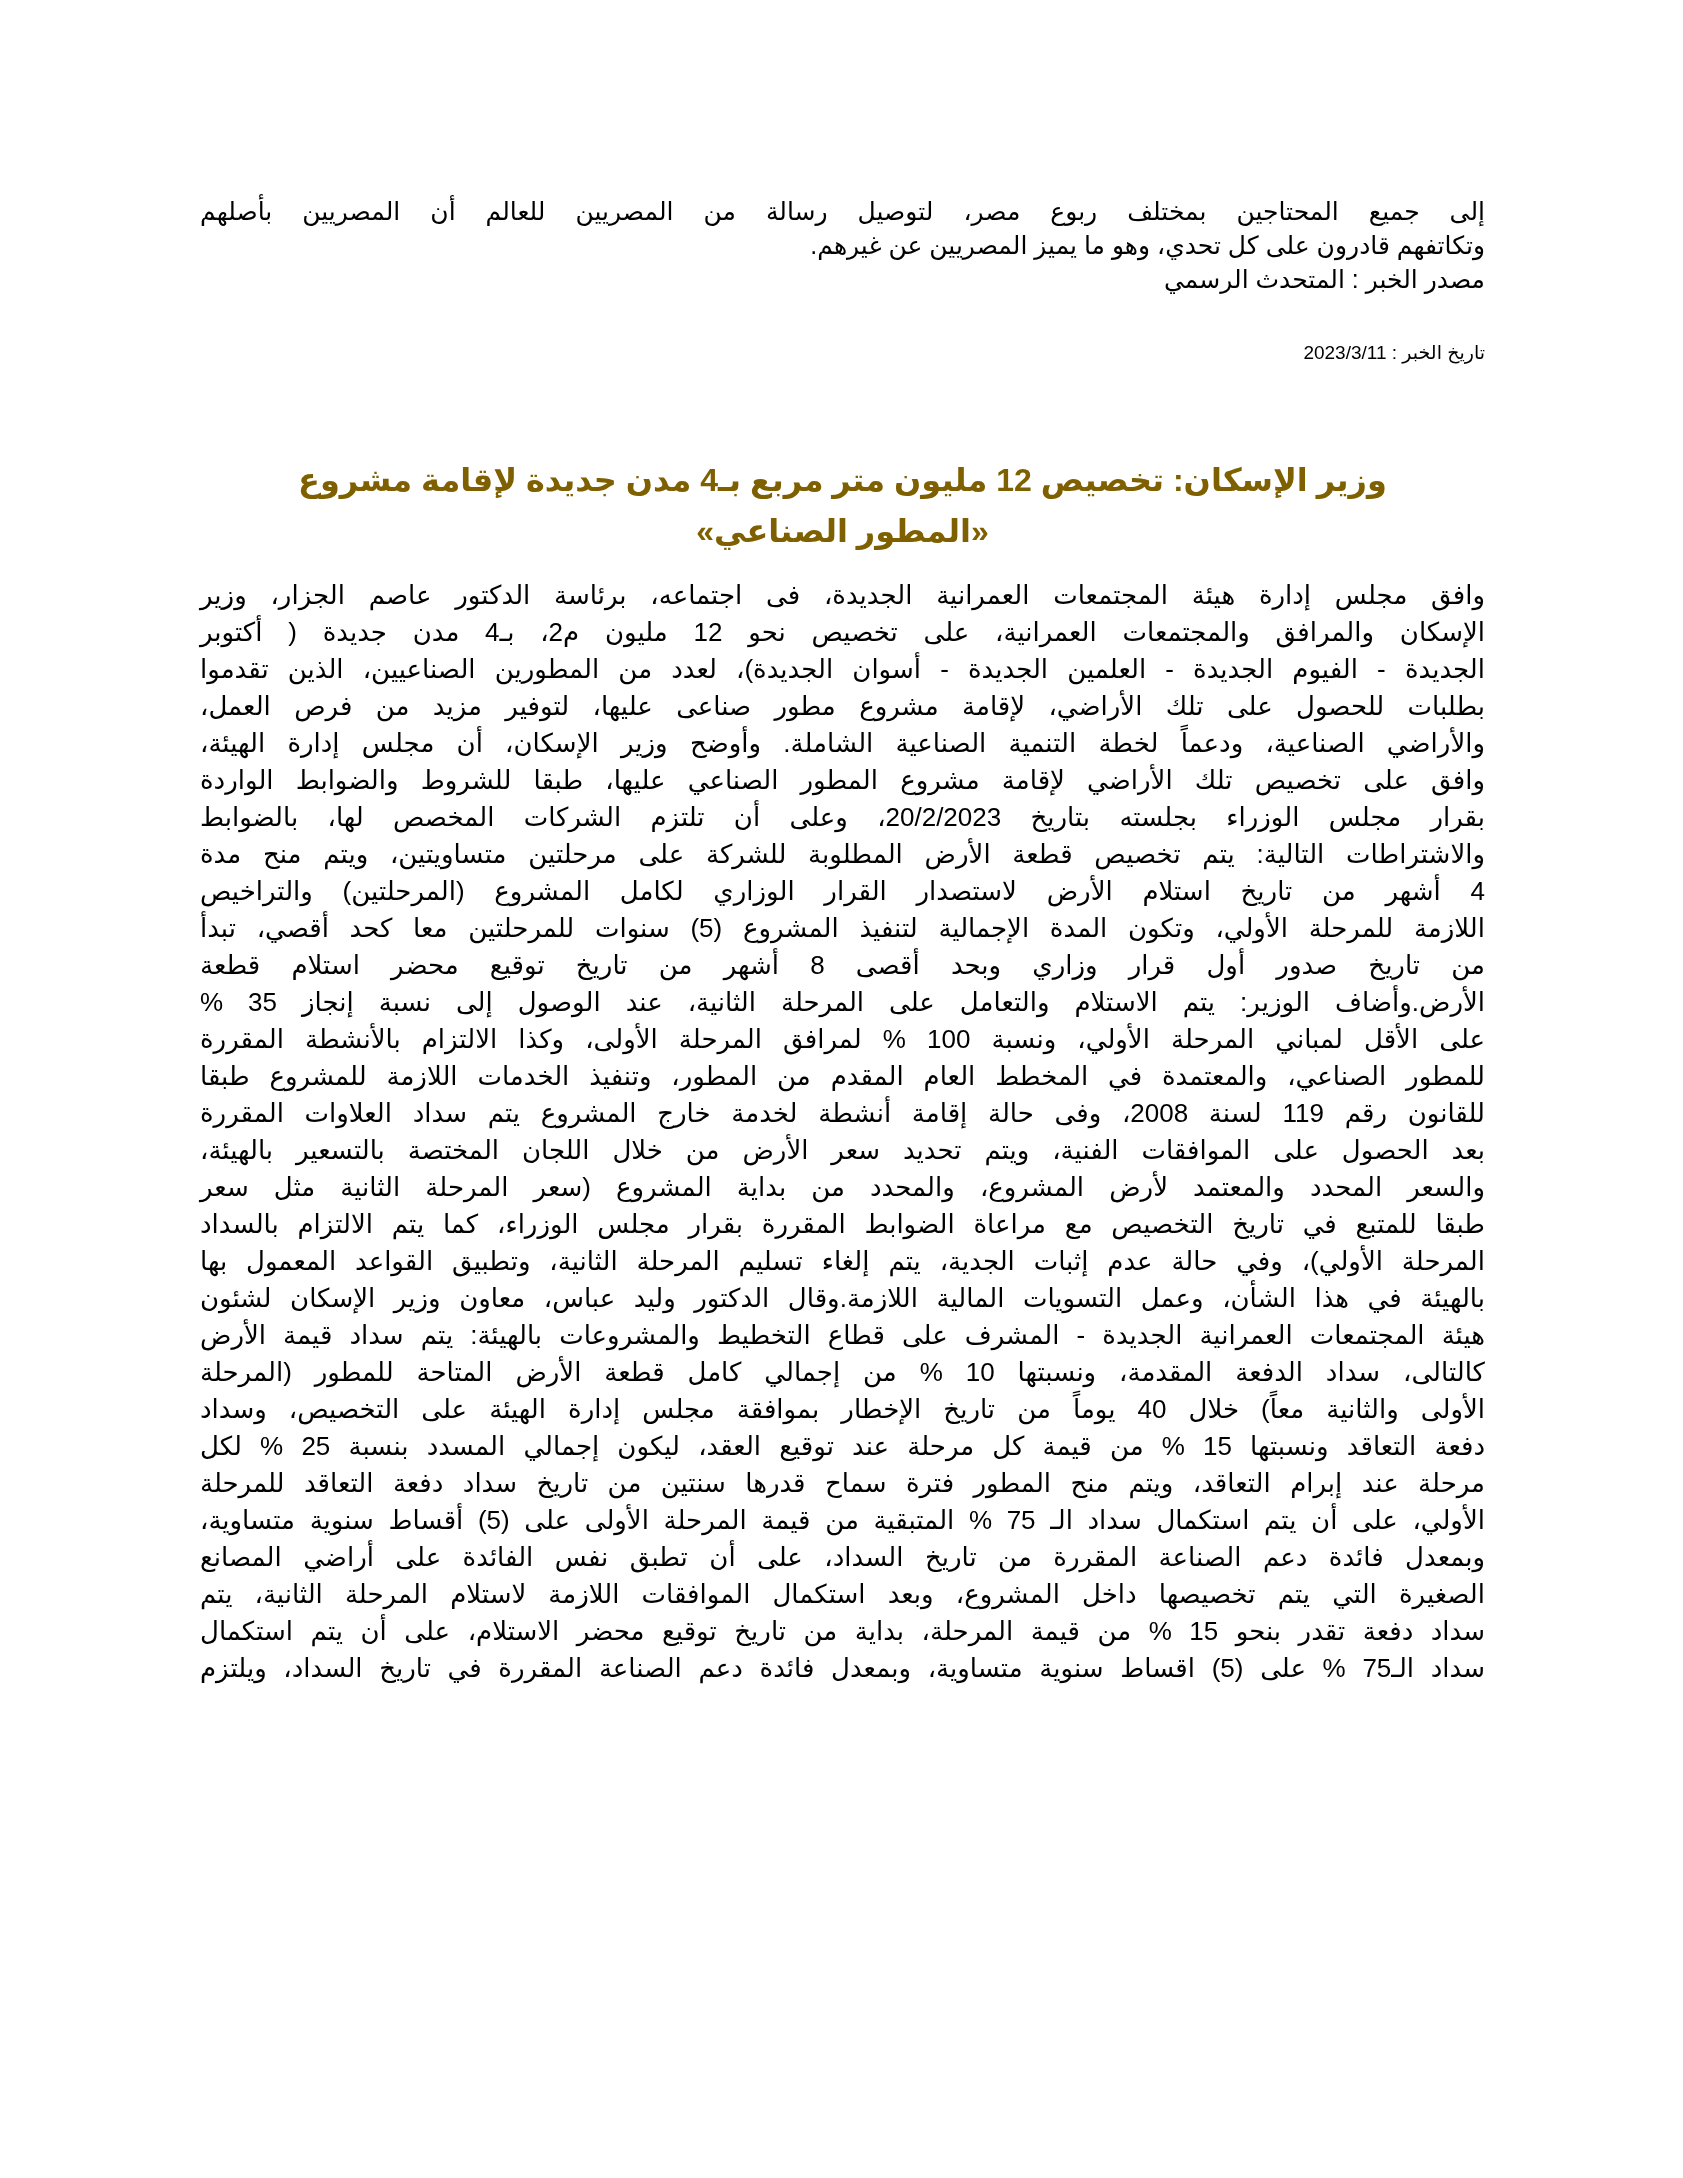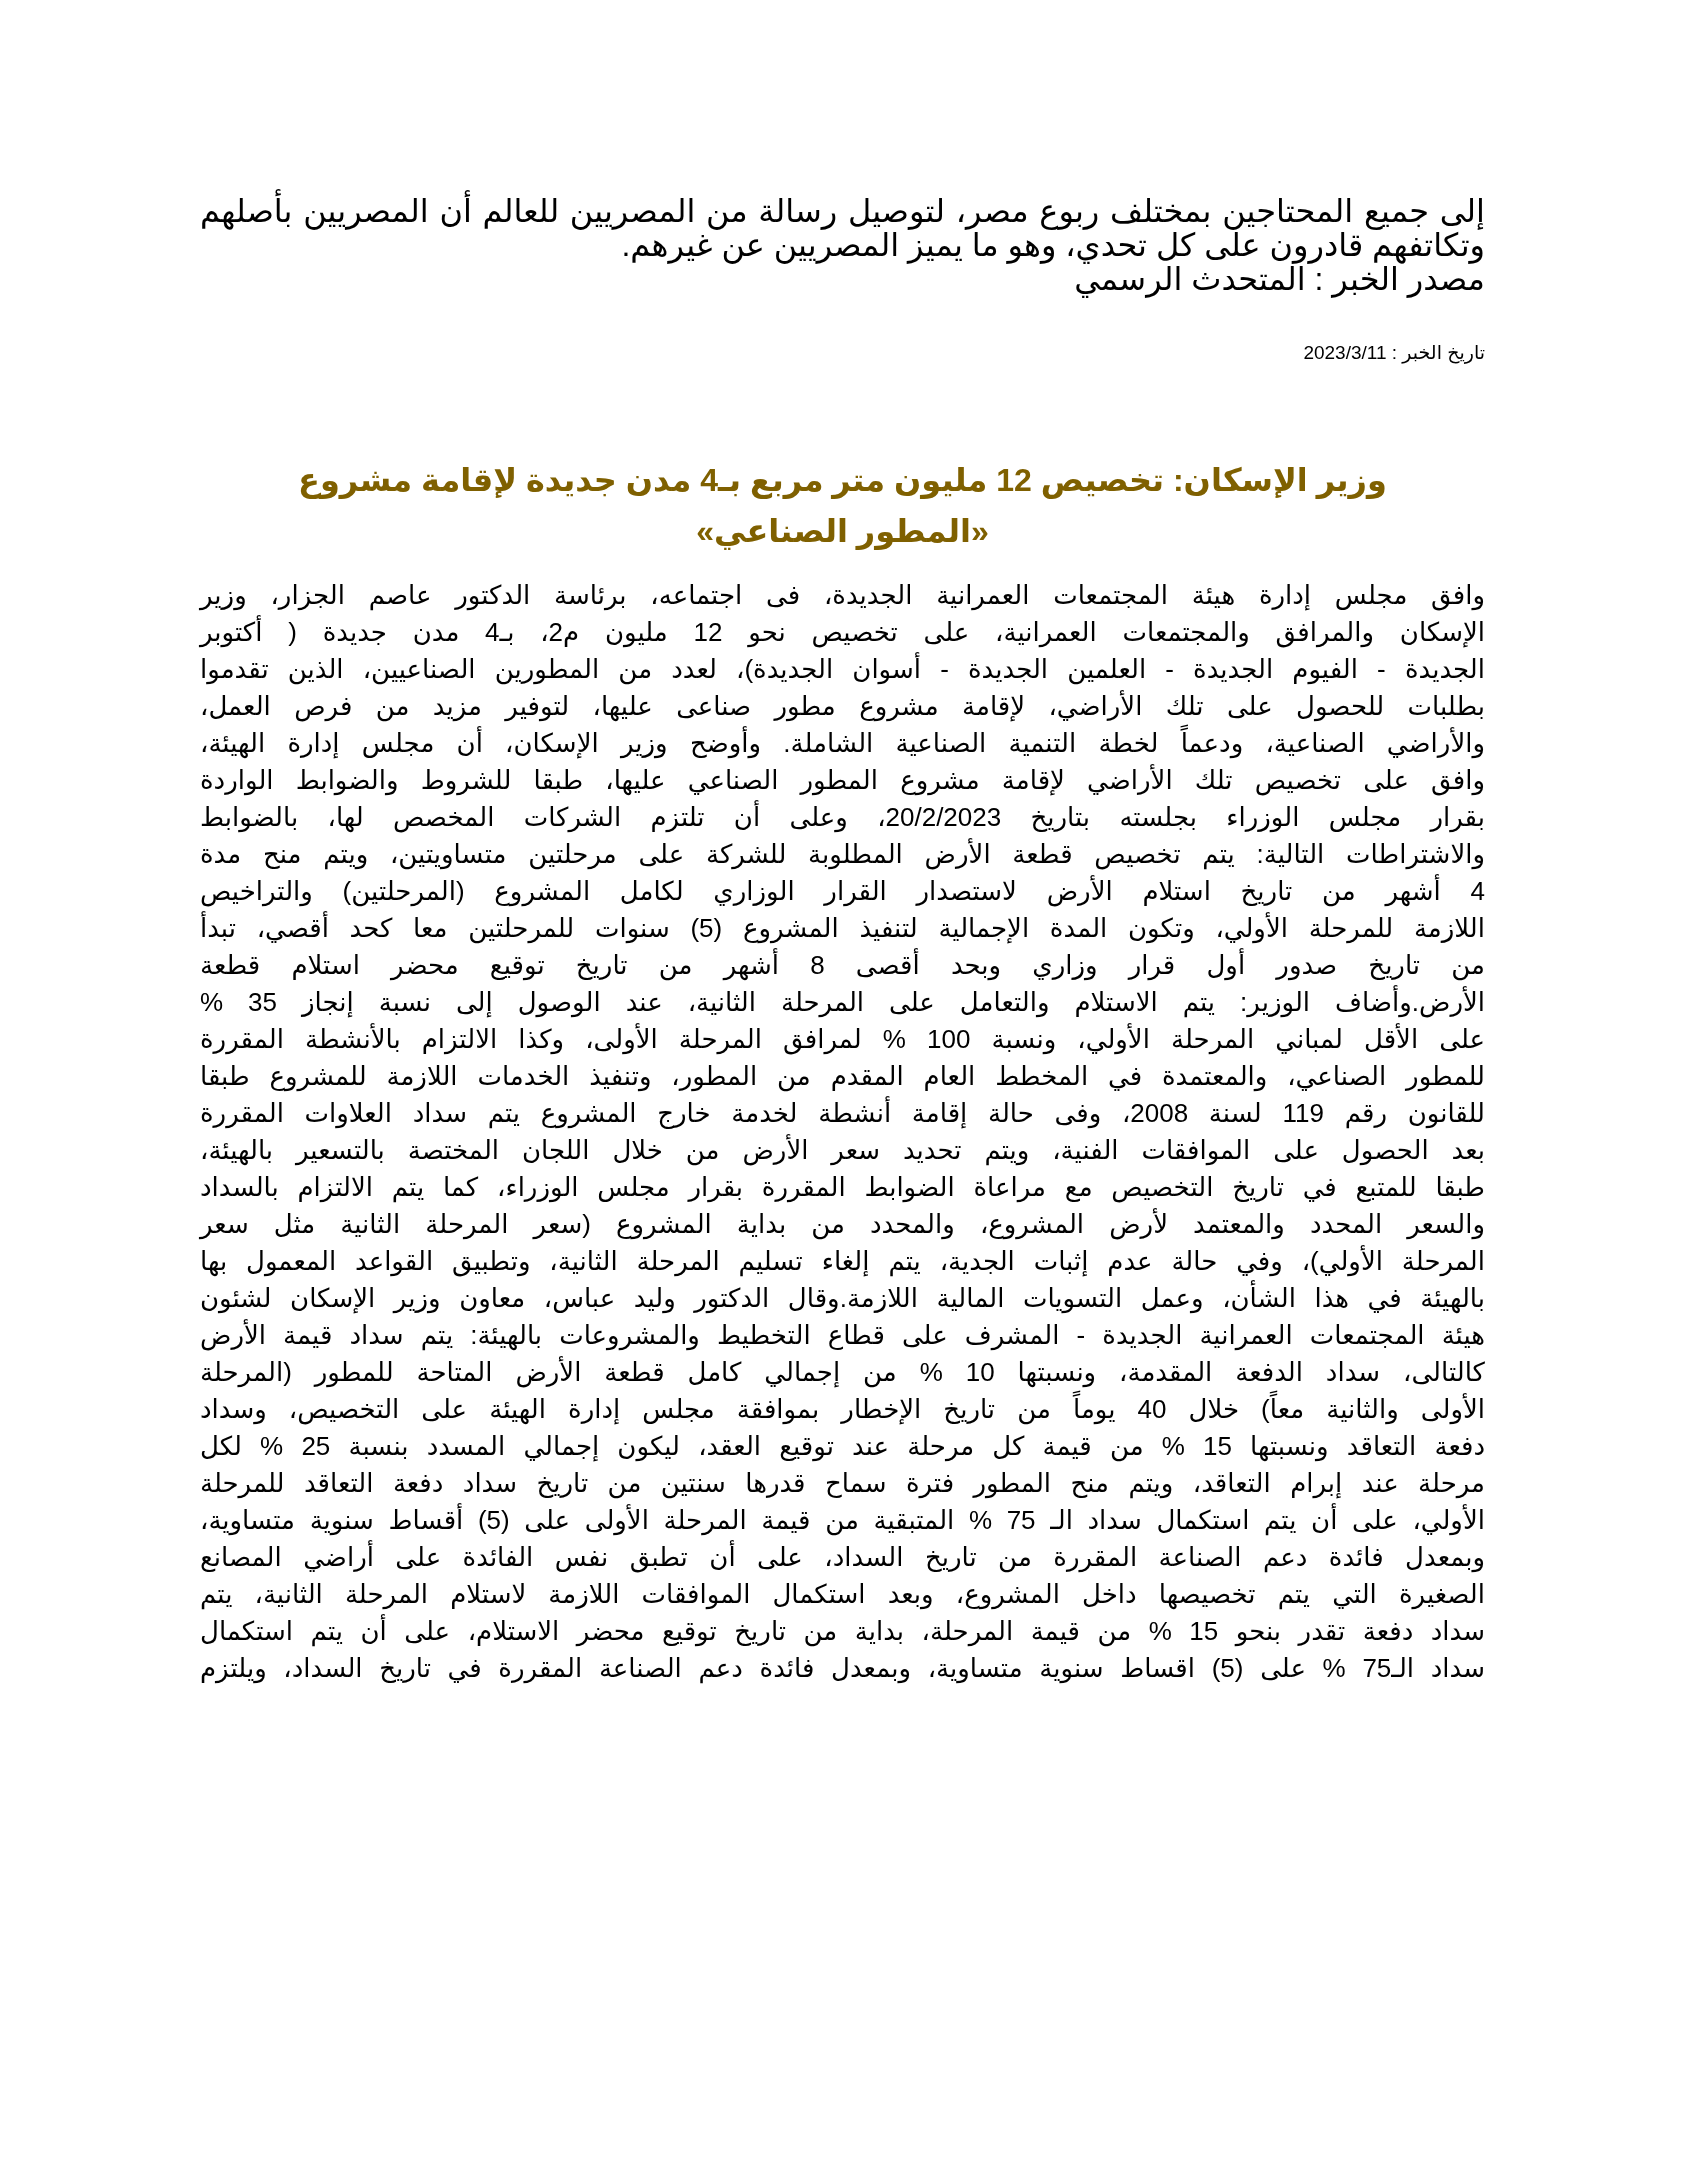--- a/index.html
+++ b/index.html
@@ -16,21 +16,21 @@
       color: #000000;
     }
     .page {
       position: absolute;
       left: 200px;
       top: 194px;
       width: 1285px;
       direction: rtl;
     }
     .intro-line {
-      font-size: 32px;
+      font-size: 25px;
       line-height: 34px;
       height: 34px;
       white-space: nowrap;
       text-align: right;
     }
     .intro-line.justified {
       text-align: justify;
       text-align-last: justify;
     }
     .date-line {
@@ -92,22 +92,22 @@
     <div class="body-line">بقرار مجلس الوزراء بجلسته بتاريخ 20/2/2023، وعلى أن تلتزم الشركات المخصص لها، بالضوابط</div>
     <div class="body-line">والاشتراطات التالية: يتم تخصيص قطعة الأرض المطلوبة للشركة على مرحلتين متساويتين، ويتم منح مدة</div>
     <div class="body-line">4 أشهر من تاريخ استلام الأرض لاستصدار القرار الوزاري لكامل المشروع (المرحلتين) والتراخيص</div>
     <div class="body-line">اللازمة للمرحلة الأولي، وتكون المدة الإجمالية لتنفيذ المشروع (5) سنوات للمرحلتين معا كحد أقصي، تبدأ</div>
     <div class="body-line">من تاريخ صدور أول قرار وزاري وبحد أقصى 8 أشهر من تاريخ توقيع محضر استلام قطعة</div>
     <div class="body-line">الأرض.وأضاف الوزير: يتم الاستلام والتعامل على المرحلة الثانية، عند الوصول إلى نسبة إنجاز 35 %</div>
     <div class="body-line">على الأقل لمباني المرحلة الأولي، ونسبة 100 % لمرافق المرحلة الأولى، وكذا الالتزام بالأنشطة المقررة</div>
     <div class="body-line">للمطور الصناعي، والمعتمدة في المخطط العام المقدم من المطور، وتنفيذ الخدمات اللازمة للمشروع طبقا</div>
     <div class="body-line">للقانون رقم 119 لسنة 2008، وفى حالة إقامة أنشطة لخدمة خارج المشروع يتم سداد العلاوات المقررة</div>
     <div class="body-line">بعد الحصول على الموافقات الفنية، ويتم تحديد سعر الأرض من خلال اللجان المختصة بالتسعير بالهيئة،</div>
+    <div class="body-line">والسعر المحدد والمعتمد لأرض المشروع، والمحدد من بداية المشروع (سعر المرحلة الثانية مثل سعر</div>
     <div class="body-line">طبقا للمتبع في تاريخ التخصيص مع مراعاة الضوابط المقررة بقرار مجلس الوزراء، كما يتم الالتزام بالسداد</div>
-    <div class="body-line">والسعر المحدد والمعتمد لأرض المشروع، والمحدد من بداية المشروع (سعر المرحلة الثانية مثل سعر</div>
     <div class="body-line">المرحلة الأولي)، وفي حالة عدم إثبات الجدية، يتم إلغاء تسليم المرحلة الثانية، وتطبيق القواعد المعمول بها</div>
     <div class="body-line">بالهيئة في هذا الشأن، وعمل التسويات المالية اللازمة.وقال الدكتور وليد عباس، معاون وزير الإسكان لشئون</div>
     <div class="body-line">هيئة المجتمعات العمرانية الجديدة - المشرف على قطاع التخطيط والمشروعات بالهيئة: يتم سداد قيمة الأرض</div>
     <div class="body-line">كالتالى، سداد الدفعة المقدمة، ونسبتها 10 % من إجمالي كامل قطعة الأرض المتاحة للمطور (المرحلة</div>
     <div class="body-line">الأولى والثانية معاً) خلال 40 يوماً من تاريخ الإخطار بموافقة مجلس إدارة الهيئة على التخصيص، وسداد</div>
     <div class="body-line">دفعة التعاقد ونسبتها 15 % من قيمة كل مرحلة عند توقيع العقد، ليكون إجمالي المسدد بنسبة 25 % لكل</div>
     <div class="body-line">مرحلة عند إبرام التعاقد، ويتم منح المطور فترة سماح قدرها سنتين من تاريخ سداد دفعة التعاقد للمرحلة</div>
     <div class="body-line">الأولي، على أن يتم استكمال سداد الـ 75 % المتبقية من قيمة المرحلة الأولى على (5) أقساط سنوية متساوية،</div>
     <div class="body-line">وبمعدل فائدة دعم الصناعة المقررة من تاريخ السداد، على أن تطبق نفس الفائدة على أراضي المصانع</div>
     <div class="body-line">الصغيرة التي يتم تخصيصها داخل المشروع، وبعد استكمال الموافقات اللازمة لاستلام المرحلة الثانية، يتم</div>

